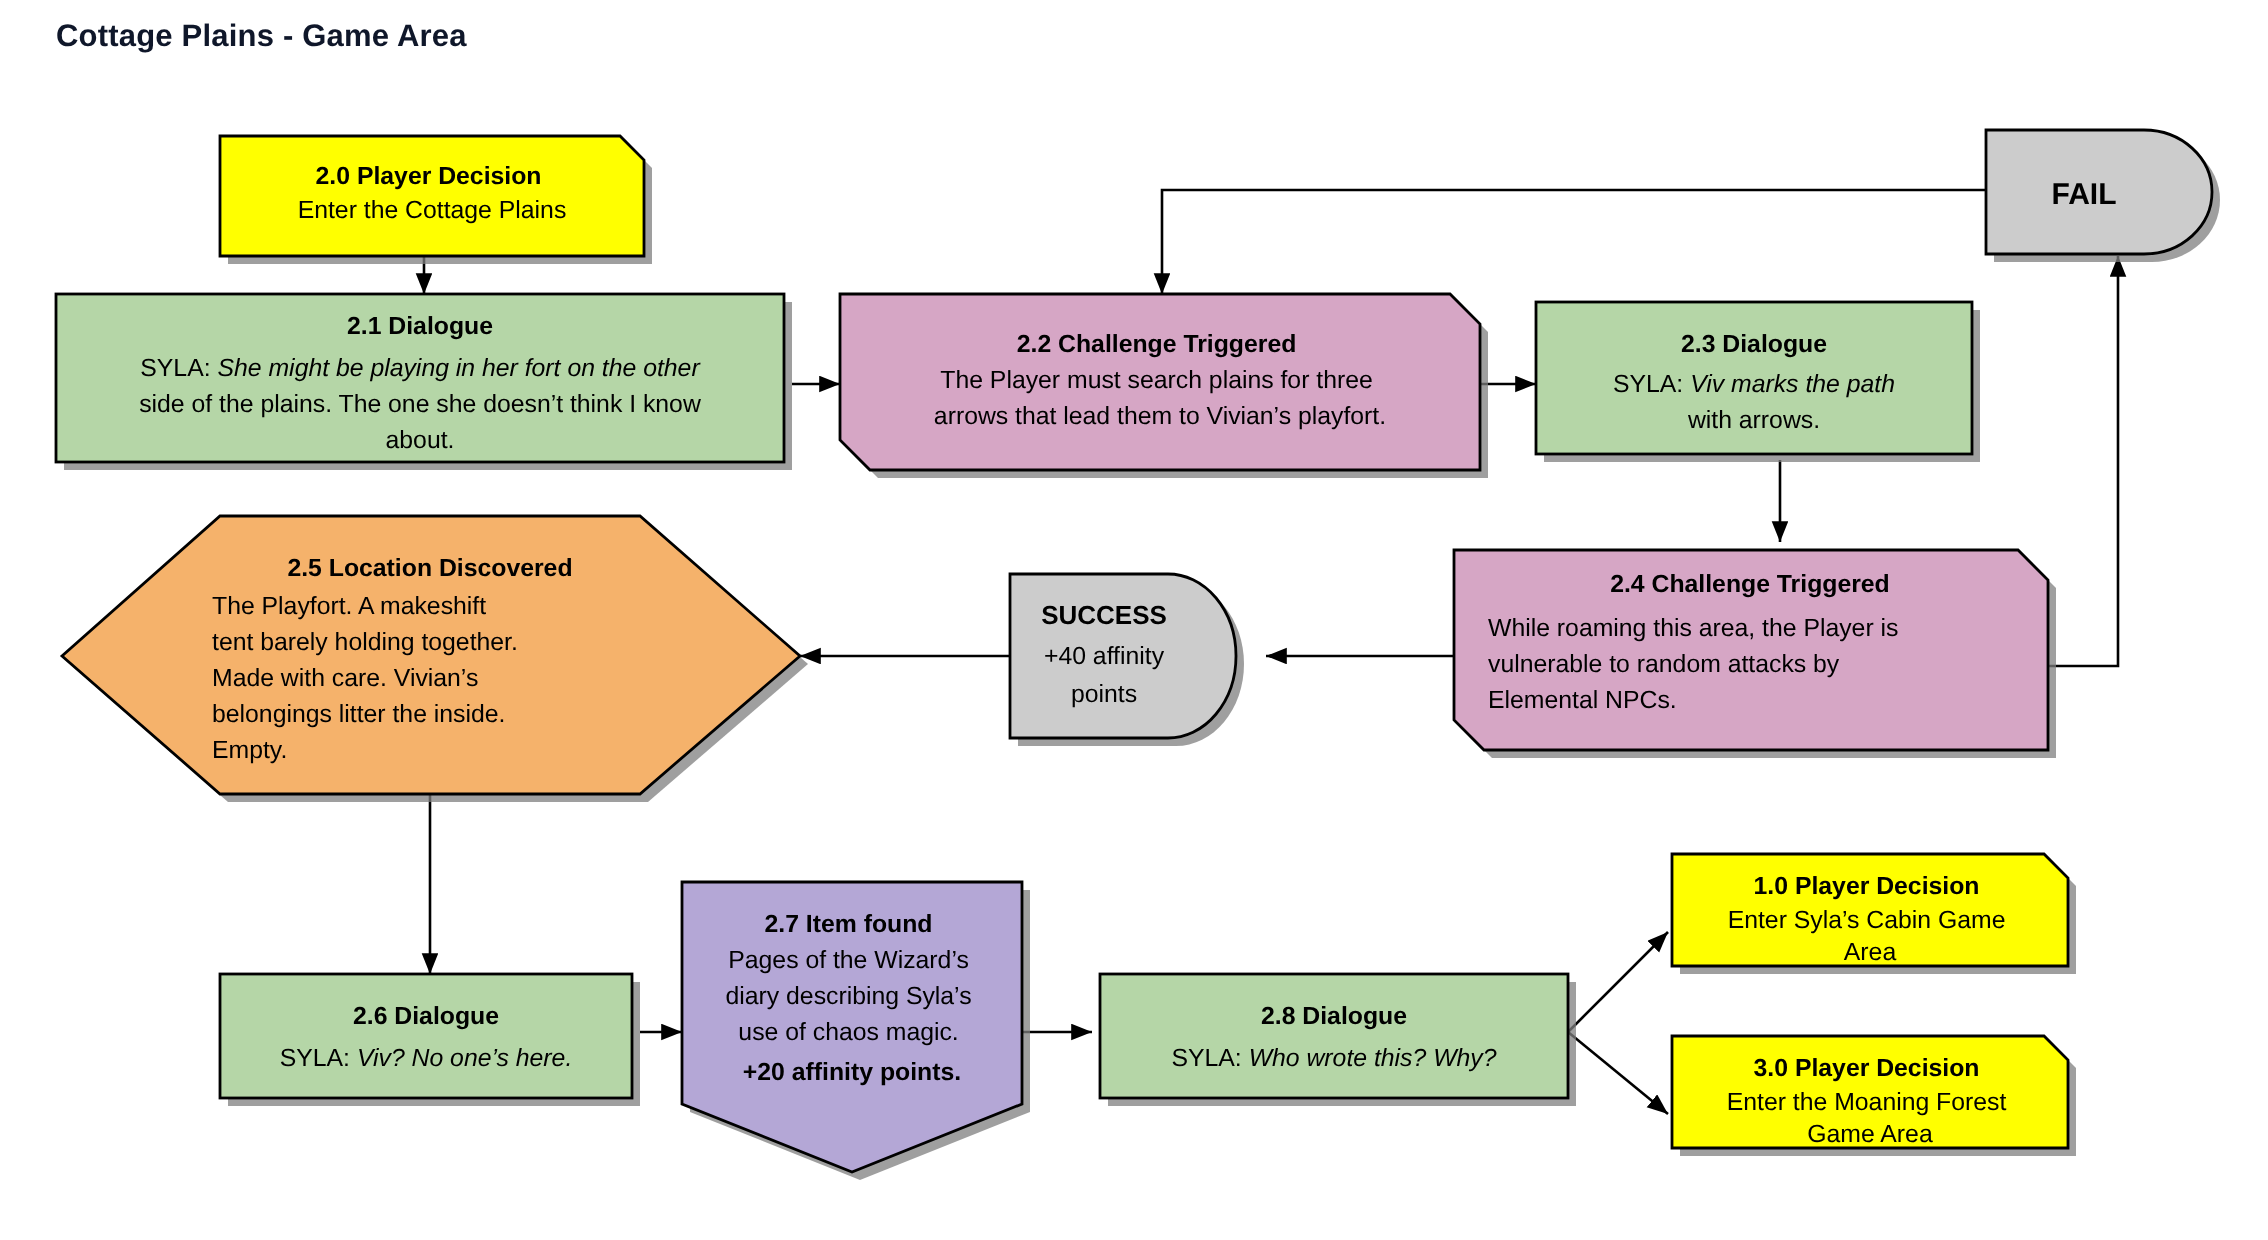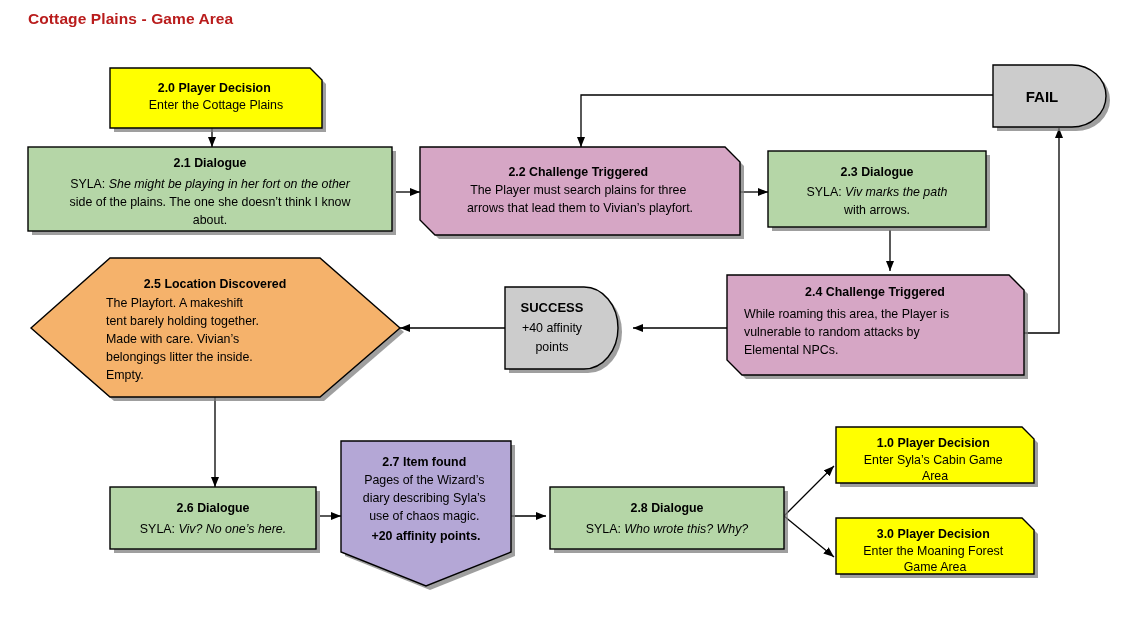--- a/index.html
+++ b/index.html
@@ -13,21 +13,21 @@
     font-family: "Liberation Sans", sans-serif;
     overflow: hidden;
     position: relative;
   }
   #page-title {
     position: absolute;
     left: 28px;
     top: 10px;
     font-size: 15.5px;
     font-weight: bold;
-    color: #b91c1c;
+    color: #0f172a;
     letter-spacing: 0.1px;
   }
   svg#flow {
     position: absolute;
     left: 0;
     top: 0;
     width: 1134px;
     height: 620px;
   }
   .shape-fill { stroke: #000000; stroke-width: 1.4; }

